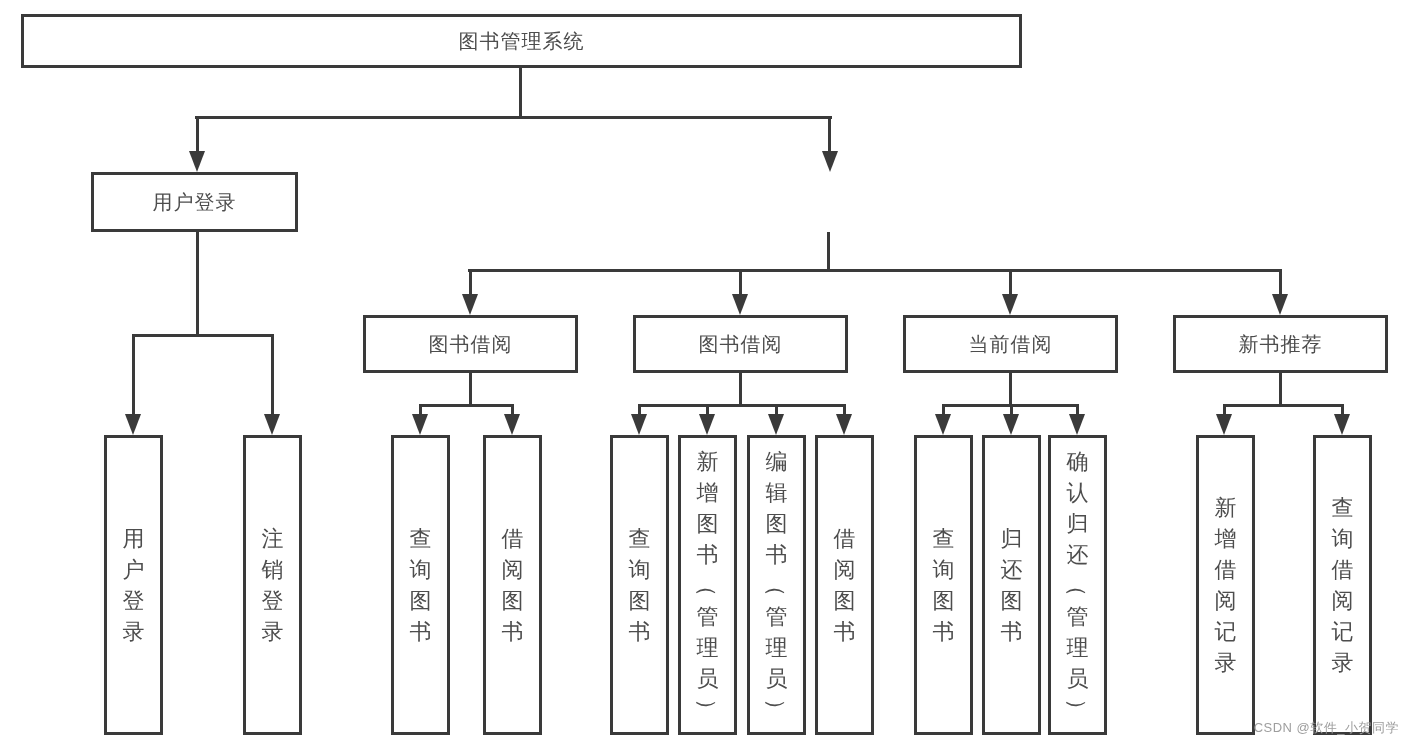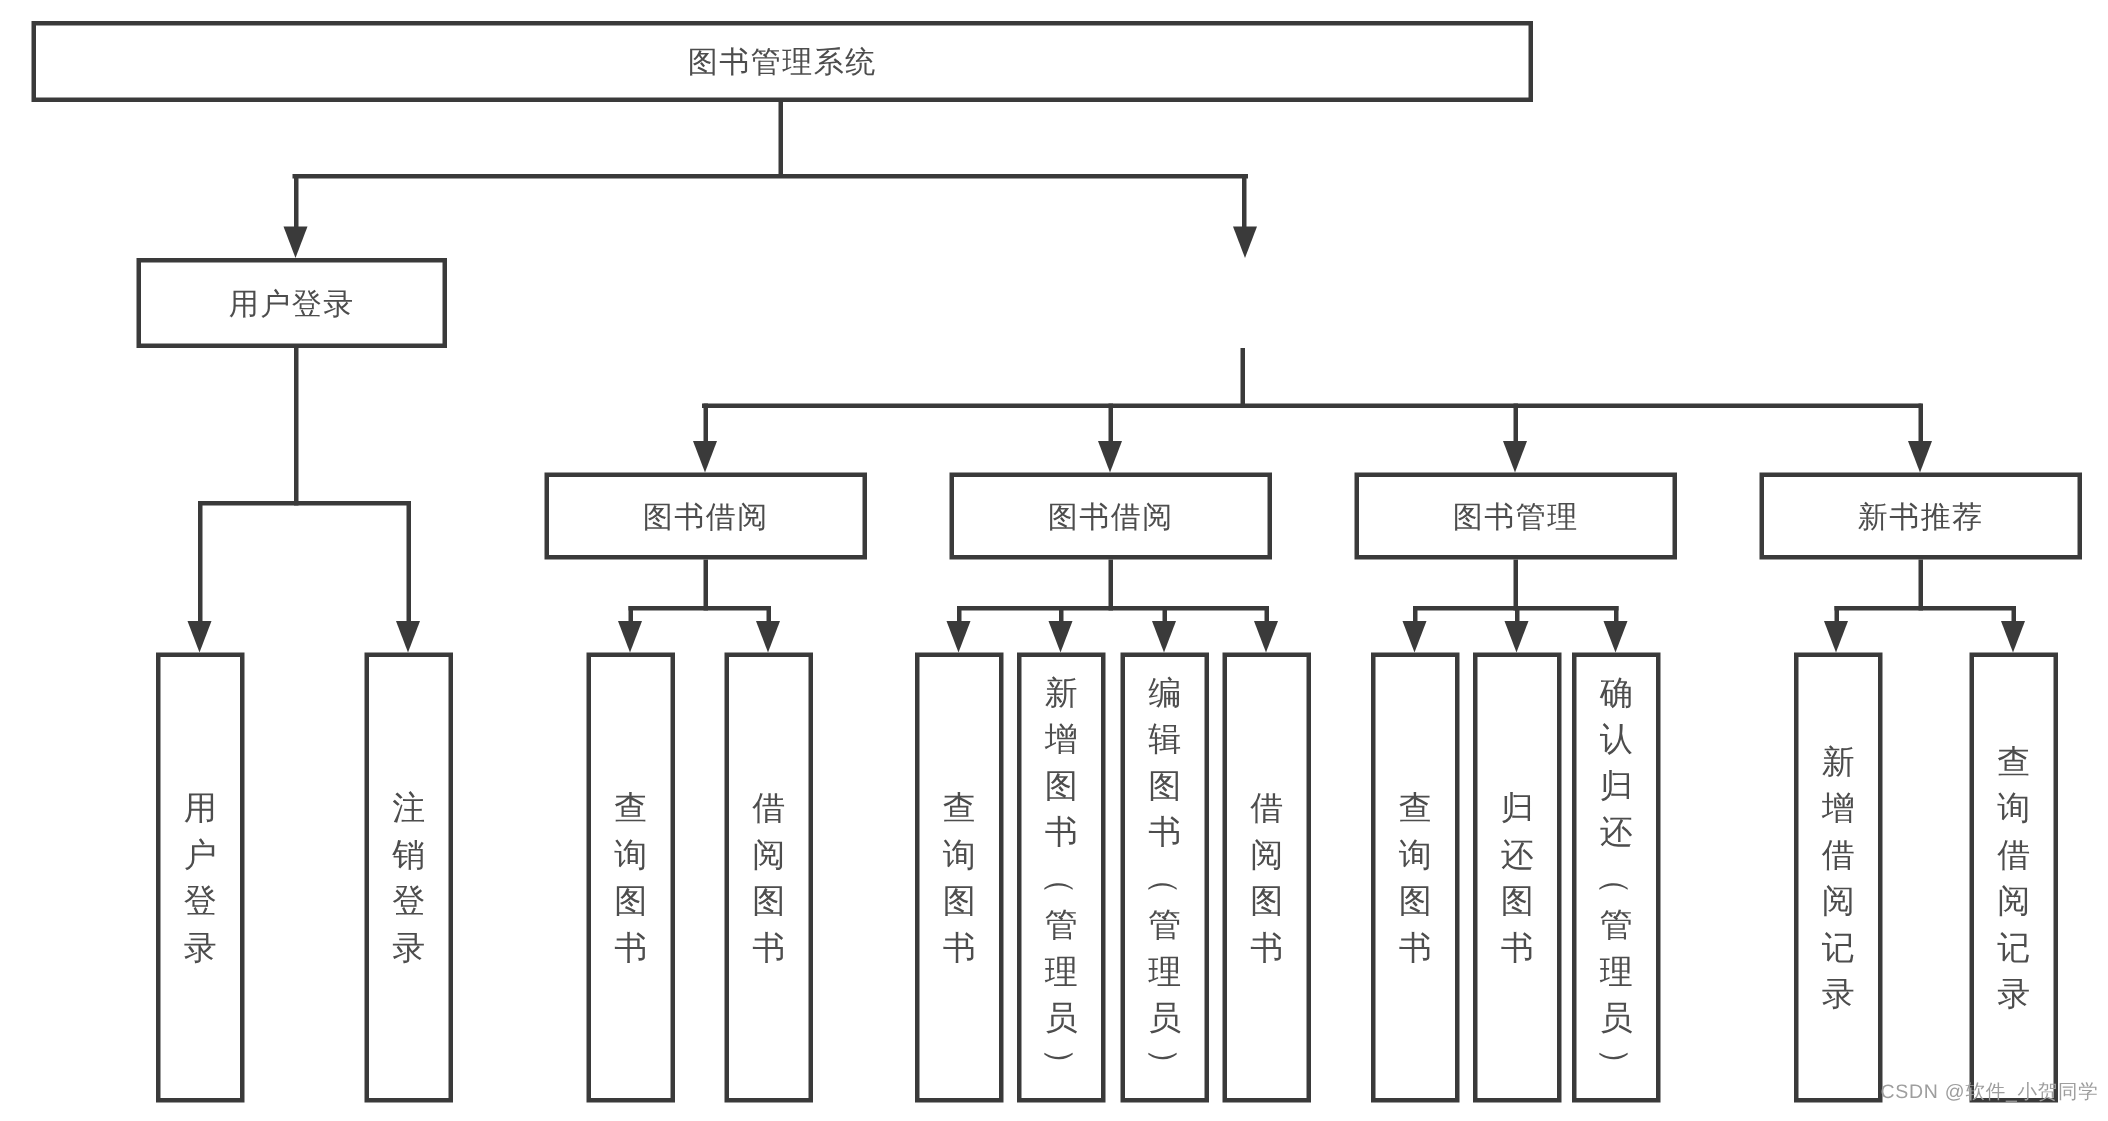--- a/index.html
+++ b/index.html
@@ -81,21 +81,21 @@
     <span>用户登录</span>
   </div>
 
   <div class="box hbox" style="left:363px; top:315px; width:215px; height:58px;">
     <span>图书借阅</span>
   </div>
   <div class="box hbox" style="left:633px; top:315px; width:215px; height:58px;">
     <span>图书借阅</span>
   </div>
   <div class="box hbox" style="left:903px; top:315px; width:215px; height:58px;">
-    <span>图书管理</span>
+    <span>当前借阅</span>
   </div>
   <div class="box hbox" style="left:1173px; top:315px; width:215px; height:58px;">
     <span>新书推荐</span>
   </div>
 
   <div class="box leaf" style="left:104px;">
     <div class="vtext">
         <div class="vchar">用</div>
         <div class="vchar">户</div>
         <div class="vchar">登</div>

